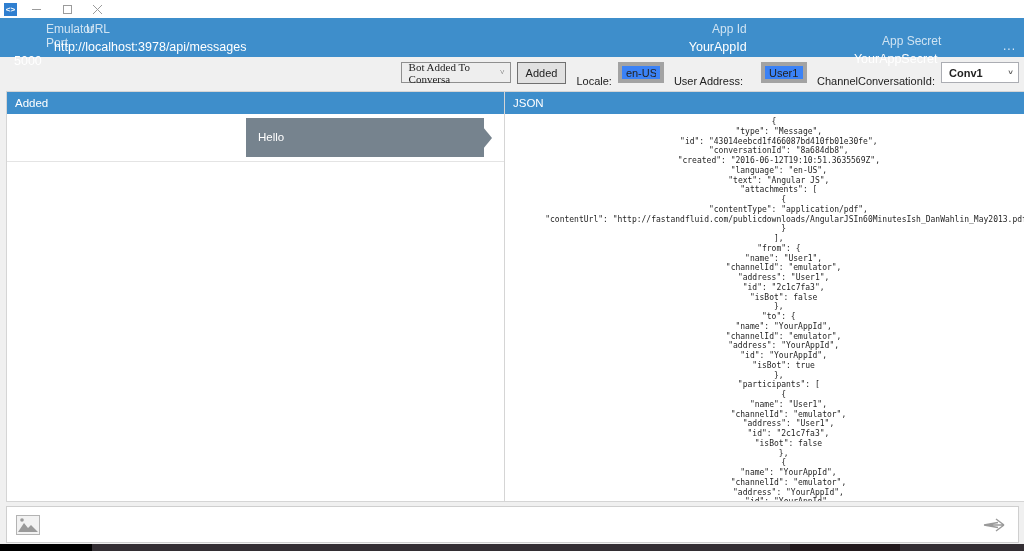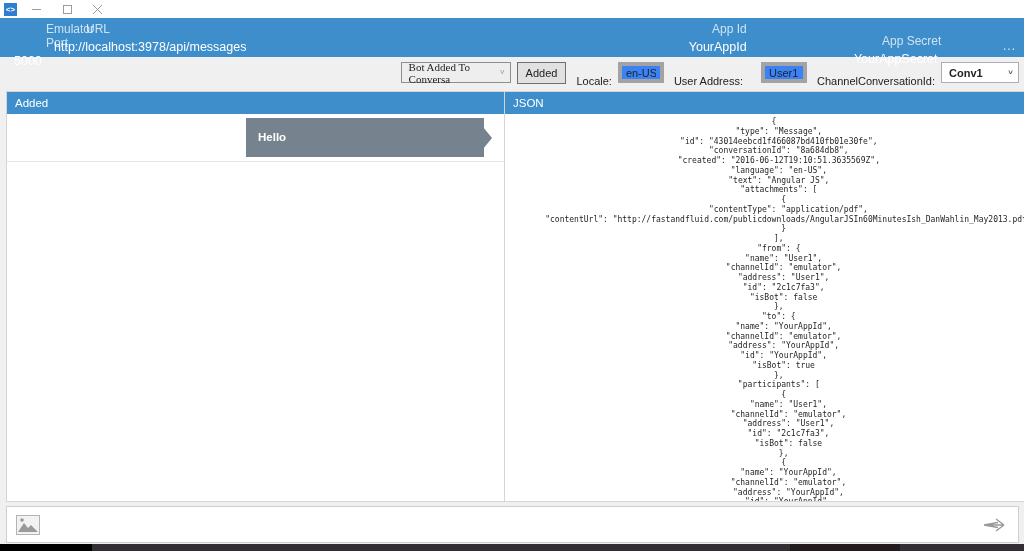--- a/index.html
+++ b/index.html
@@ -89,21 +89,21 @@
 
   
   .chat-body { position: relative; height: 387px; overflow: hidden; background: #fff; }
   .chat-row { position: relative; border-bottom: 1px solid #e4e4e4; display: flex; justify-content: flex-end; align-items: center; }
   .row-0 { height: 48px; background: #ffffff; }
   .row-1 { height: 97px; background: #f3f3f3; }
   .bubble-wrap { position: relative; margin-right: 23px; }
   .bubble {
     width: 238px; background: #76838e; color: #fff; font-size: 11.5px;
     padding: 10px 12px; line-height: 17px;
-    overflow-wrap: break-word; word-break: break-word; font-weight: bold;
+    overflow-wrap: break-word; word-break: break-word;
   }
   .bubble-0 { height: 39px; display: flex; align-items: center; padding: 0 12px; }
   .bubble-1 { min-height: 80px; }
   .bubble-arrow {
     position: absolute; right: -8px; top: 50%; transform: translateY(-50%);
     width: 0; height: 0;
     border-top: 11px solid transparent; border-bottom: 11px solid transparent;
     border-left: 9px solid #76838e;
   }
   .bubble a { color: #4d9fd8; text-decoration: underline; }

